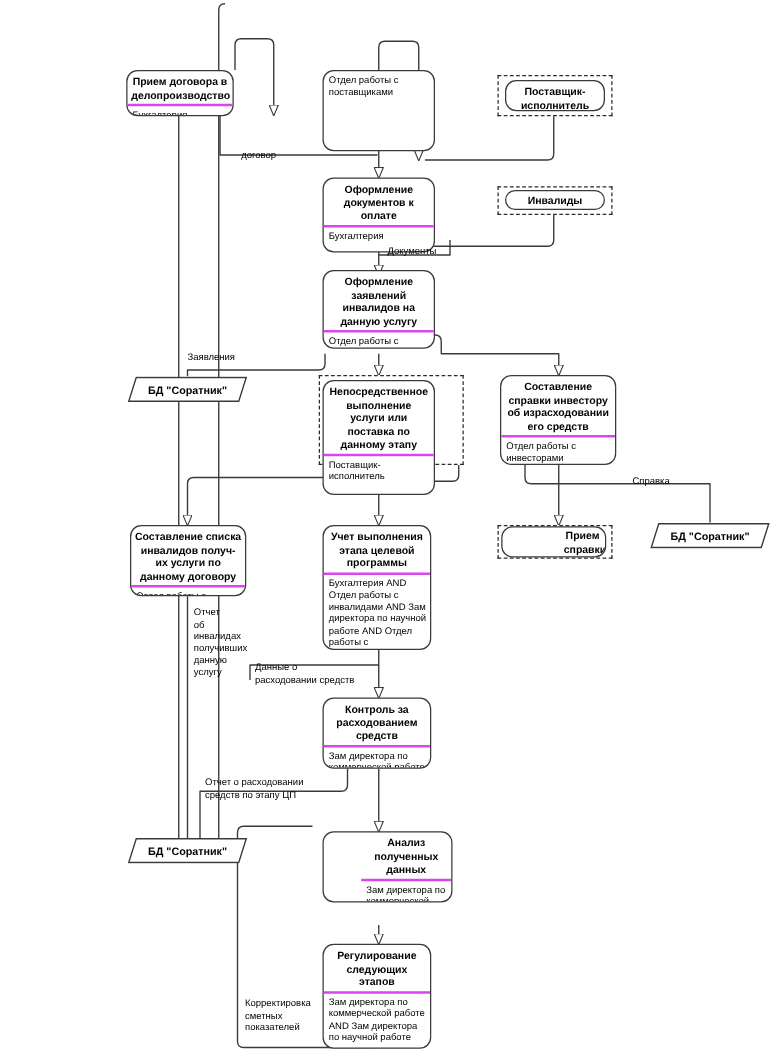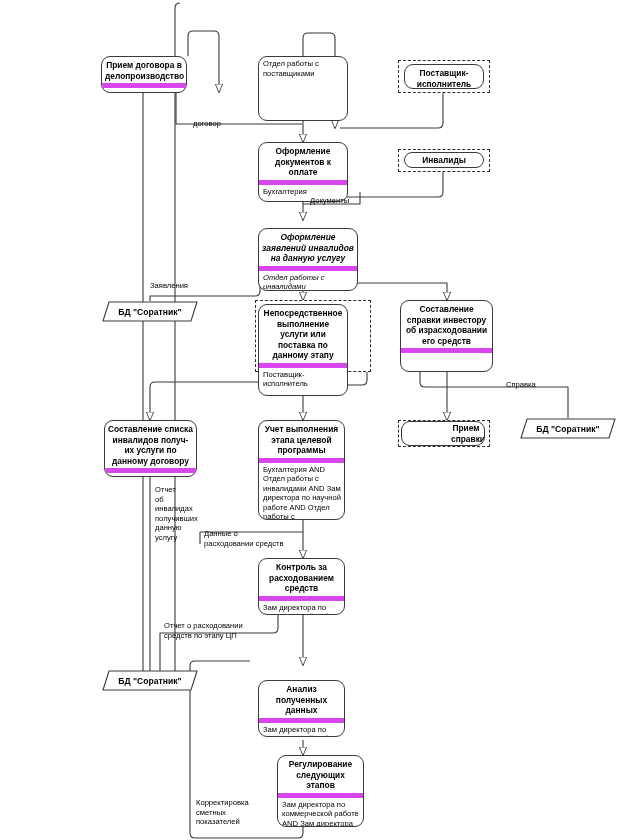--- a/index.html
+++ b/index.html
@@ -36,21 +36,21 @@
     background: #ffffff;
     overflow: hidden;
     z-index: 3;
   }
   .node .title {
     font-weight: bold;
     font-size: 8.4px;
     line-height: 10.5px;
     text-align: center;
     padding: 3px 3px 2px 3px;
-    border-bottom: 5px solid #d946ef;
+    border-bottom: 2px solid #d946ef;
     letter-spacing: 0px;
   }
   .node .role {
     font-size: 7.6px;
     line-height: 9.6px;
     text-align: left;
     padding: 2px 3px 2px 4px;
   }
   
   .dashwrap {
@@ -198,40 +198,41 @@
   <div class="node" style="left:258px; top:142px; width:90px; height:60px;">
     <div class="title">Оформление документов к оплате</div>
     <div class="role">Бухгалтерия</div>
   </div>
 
   <div class="dashwrap" style="left:398px; top:149px; width:92px; height:23px;"></div>
   <div class="inner-node no-role" style="left:404px; top:152px; width:80px; height:16px;">
     <div class="title" style="padding-top:2px;">Инвалиды</div>
   </div>
 
-  <div class="node" style="left:258px; top:228px; width:100px; height:63px;font-style:italic;">
+  <div class="node" style="left:258px; top:216px; width:90px; height:63px;">
     <div class="title">Оформление заявлений инвалидов на данную услугу</div>
     <div class="role">Отдел работы с инвалидами</div>
   </div>
 
   <div class="datastore" style="left:102px; top:301px; width:96px; height:21px;">
     <svg width="96" height="21" viewBox="0 0 96 21" xmlns="http://www.w3.org/2000/svg">
       <polygon points="7,1 95,1 89,20 1,20" fill="#ffffff" stroke="#3a3a3a" stroke-width="1.1"></polygon>
     </svg>
     <div class="dslabel">БД "Соратник"</div>
   </div>
 
   <div class="dashwrap" style="left:255px; top:300px; width:116px; height:72px;"></div>
   <div class="node" style="left:258px; top:304px; width:90px; height:92px;">
     <div class="title">Непосредственное выполнение услуги или поставка по данному этапу</div>
     <div class="role">Поставщик-исполнитель</div>
   </div>
 
   <div class="node" style="left:400px; top:300px; width:93px; height:72px;">
     <div class="title">Составление справки инвестору об израсходовании его средств</div>
+    <div class="role">Отдел работы с инвесторами</div>
   </div>
 
   <div class="node" style="left:104px; top:420px; width:93px; height:57px;">
     <div class="title">Составление списка инвалидов получ-их услуги по данному договору</div>
     <div class="role">Отдел работы с инвалидами</div>
   </div>
 
   <div class="node" style="left:258px; top:420px; width:87px; height:100px;">
     <div class="title">Учет выполнения этапа целевой программы</div>
     <div class="role">Бухгалтерия AND Отдел работы с инвалидами AND Зам директора по научной работе AND Отдел работы с поставщиками</div>
@@ -255,26 +256,26 @@
     <div class="role">Зам директора по коммерческой работе</div>
   </div>
 
   <div class="datastore" style="left:102px; top:670px; width:96px; height:21px;">
     <svg width="96" height="21" viewBox="0 0 96 21" xmlns="http://www.w3.org/2000/svg">
       <polygon points="7,1 95,1 89,20 1,20" fill="#ffffff" stroke="#3a3a3a" stroke-width="1.1"></polygon>
     </svg>
     <div class="dslabel">БД "Соратник"</div>
   </div>
 
-  <div class="node" style="left:258px; top:680px; width:87px; height:57px;">
+  <div class="node" style="left:258px; top:665px; width:104px; height:57px;padding-left:30px;">
     <div class="title">Анализ полученных данных</div>
     <div class="role">Зам директора по коммерческой работе</div>
   </div>
 
-  <div class="node" style="left:258px; top:755px; width:87px; height:72px;margin-left:19px;">
+  <div class="node" style="left:258px; top:755px; width:87px; height:84px;">
     <div class="title">Регулирование следующих этапов</div>
     <div class="role">Зам директора по коммерческой работе AND Зам директора по научной работе</div>
   </div>
 
   <div class="edge-label" style="left:193px; top:119px;">договор</div>
 
   <div class="edge-label" style="left:310px; top:196px;">Документы</div>
 
   <div class="edge-label" style="left:150px; top:281px;text-align:center;">Заявления</div>
 

